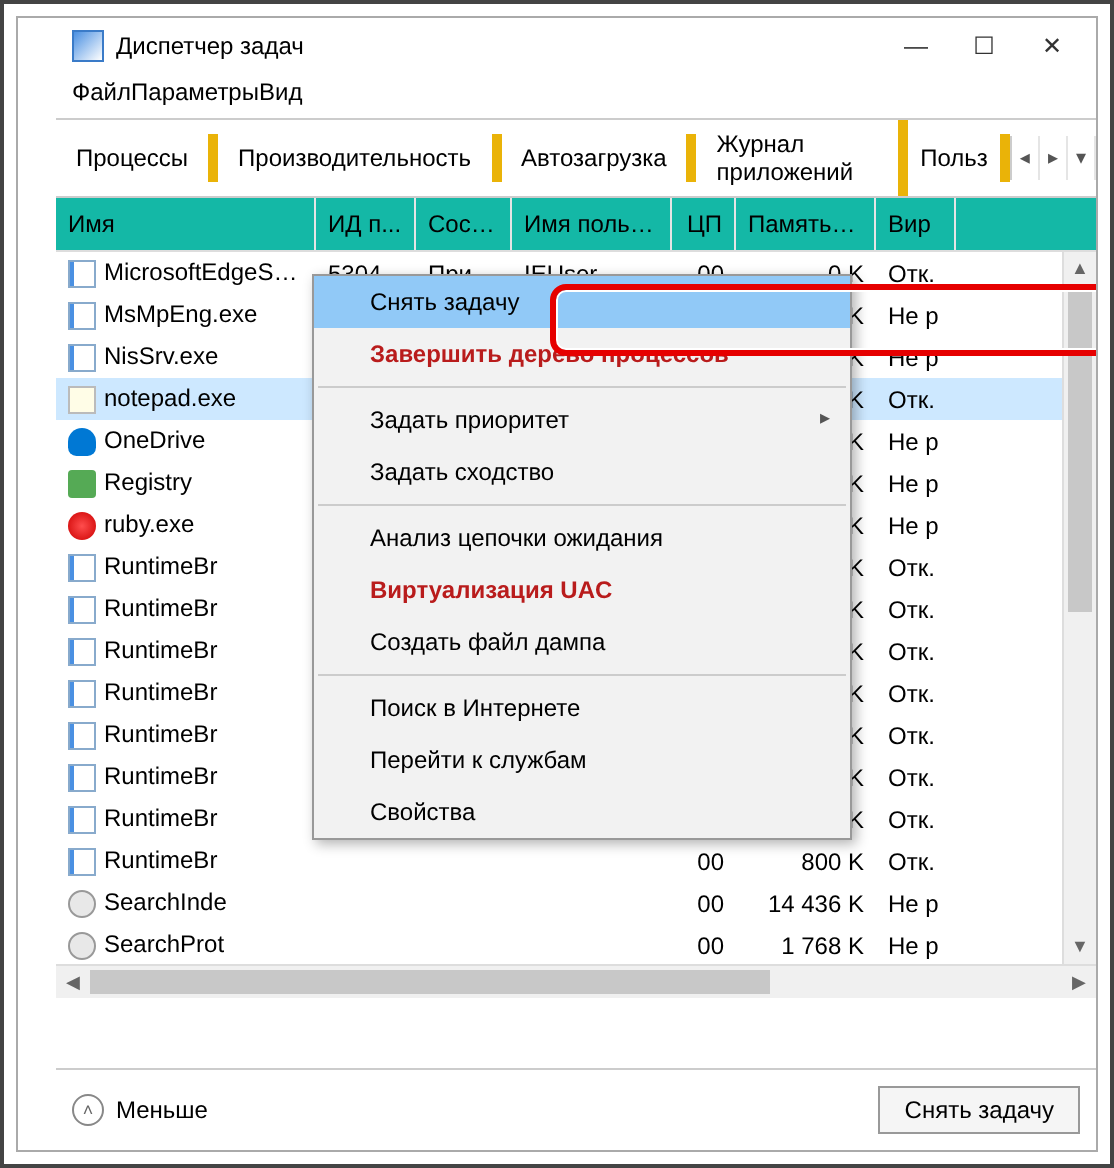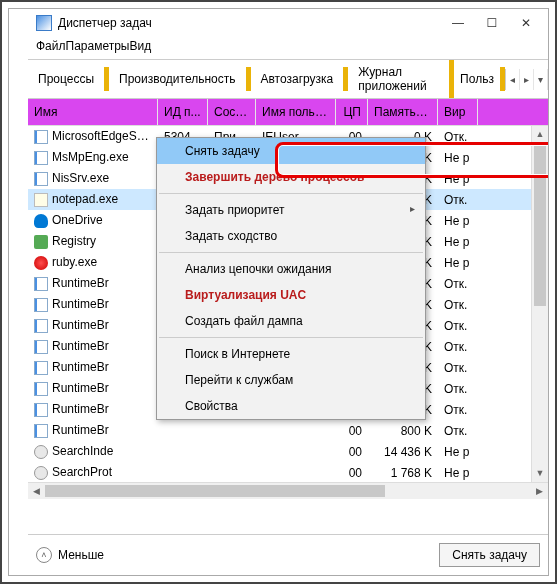--- a/index.html
+++ b/index.html
@@ -12,21 +12,21 @@
 .winctrls { display: flex; gap: 14px; margin-right: 4px; }
 .winctrls span { width: 20px; text-align: center; color: #333; cursor: default; }
 .menubar { display: flex; padding: 2px 8px 6px; font-size: 12px; }
 .menubar span { cursor: default; }
 .tabstrip { display: flex; border-top: 1px solid #ccc; border-bottom: 1px solid #ccc; background: #fff; align-items: center; }
 .tab { padding: 5px 10px; font-size: 12px; border-right: 5px solid #eab308; cursor: default; }
 .tab.trunc { padding: 5px 6px; }
 .navarrows { display: flex; margin-left: auto; border-left: 1px solid #ccc; }
 .navarrows span { padding: 5px 4px; font-size: 10px; color: #555; border-right: 1px solid #e5e5e5; cursor: default; }
 .listarea { flex: 1; overflow: hidden; position: relative; }
-.headers { display: flex; border-bottom: 1px solid #ddd; background: #d946ef; font-size: 12px; }
+.headers { display: flex; border-bottom: 1px solid #ddd; background: #14b8a6; font-size: 12px; }
 .hcol { padding: 6px 6px; border-right: 1px solid #e5e5e5; white-space: nowrap; overflow: hidden; text-overflow: ellipsis; }
 .c-name { width: 130px; }
 .c-pid { width: 50px; text-align: left; }
 .c-stat { width: 48px; }
 .c-user { width: 80px; }
 .c-cpu { width: 32px; text-align: right; }
 .c-mem { width: 70px; text-align: right; }
 .c-virt { width: 40px; }
 .rows { }
 .row { display: flex; font-size: 12px; height: 21px; align-items: center; white-space: nowrap; }

